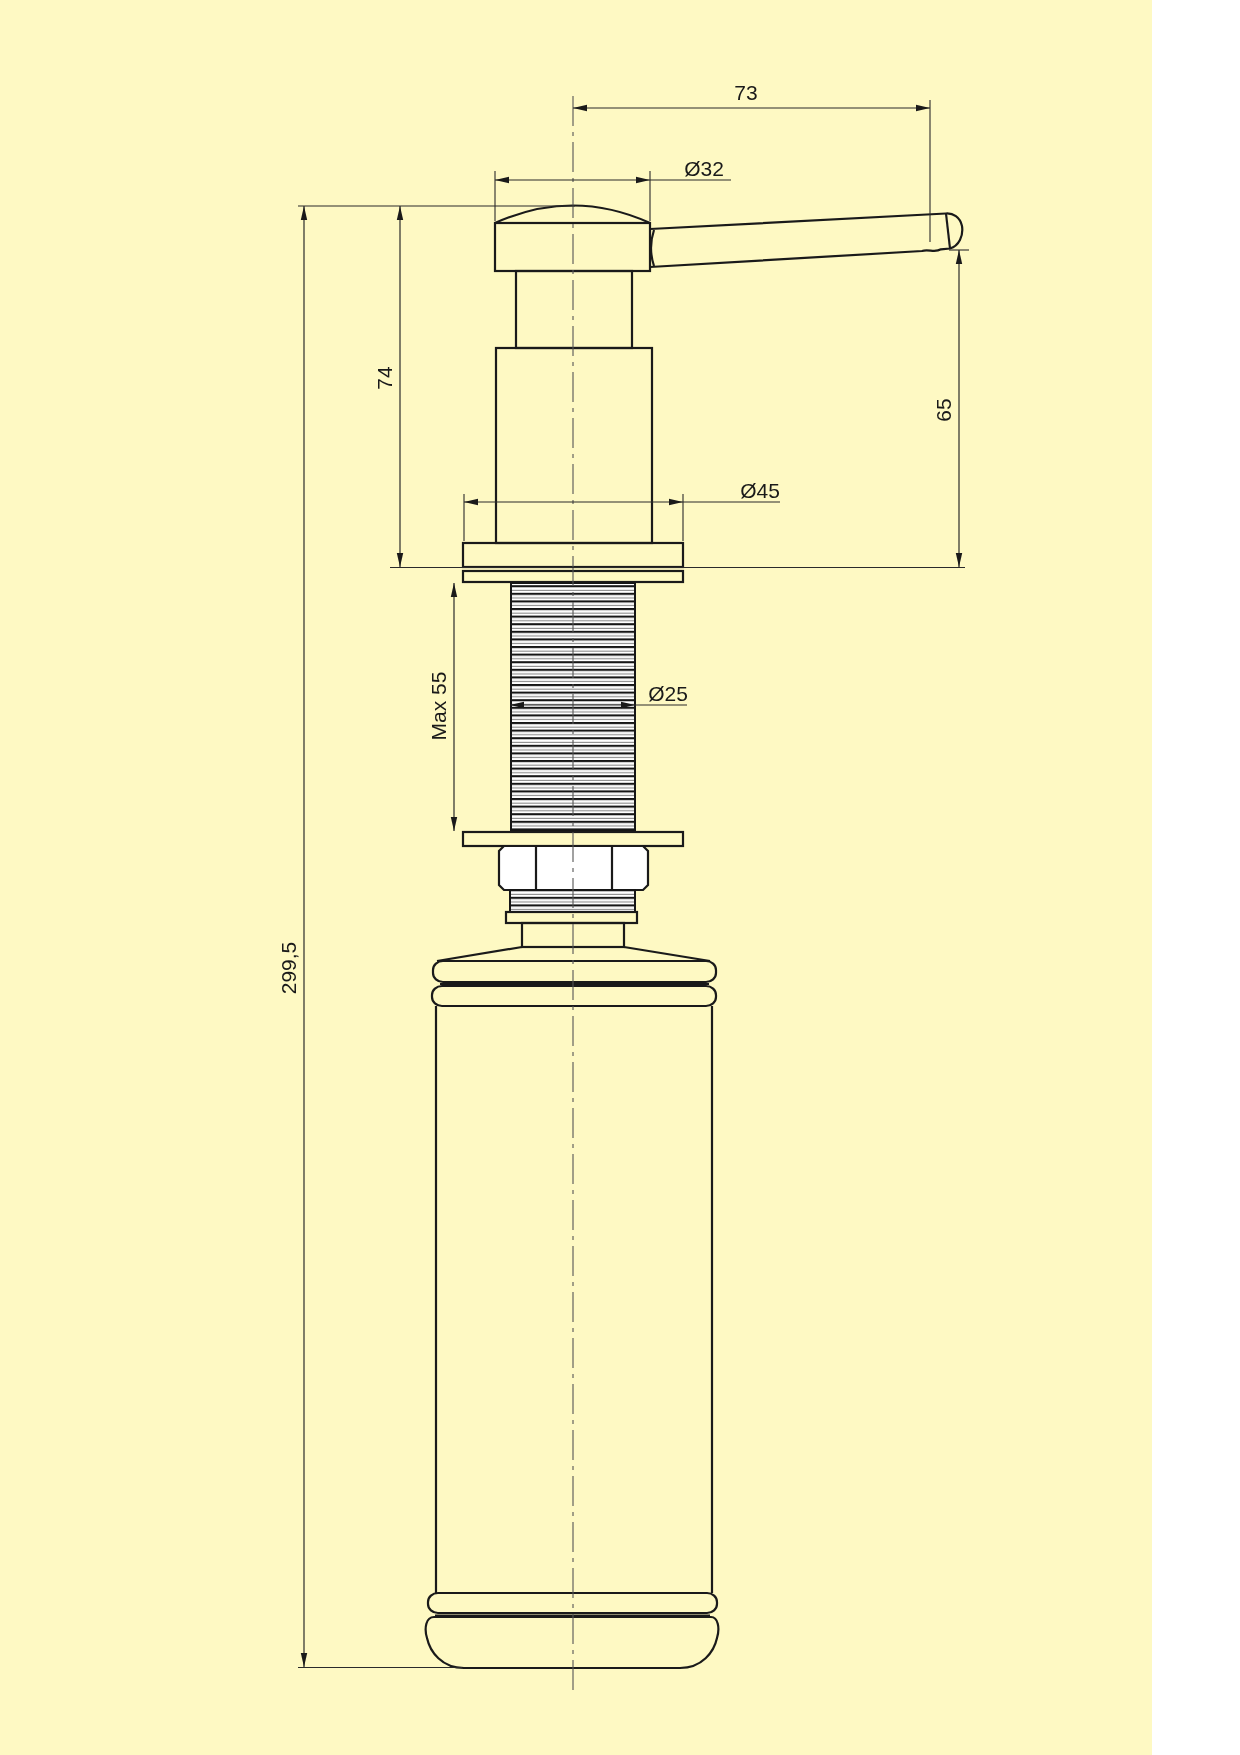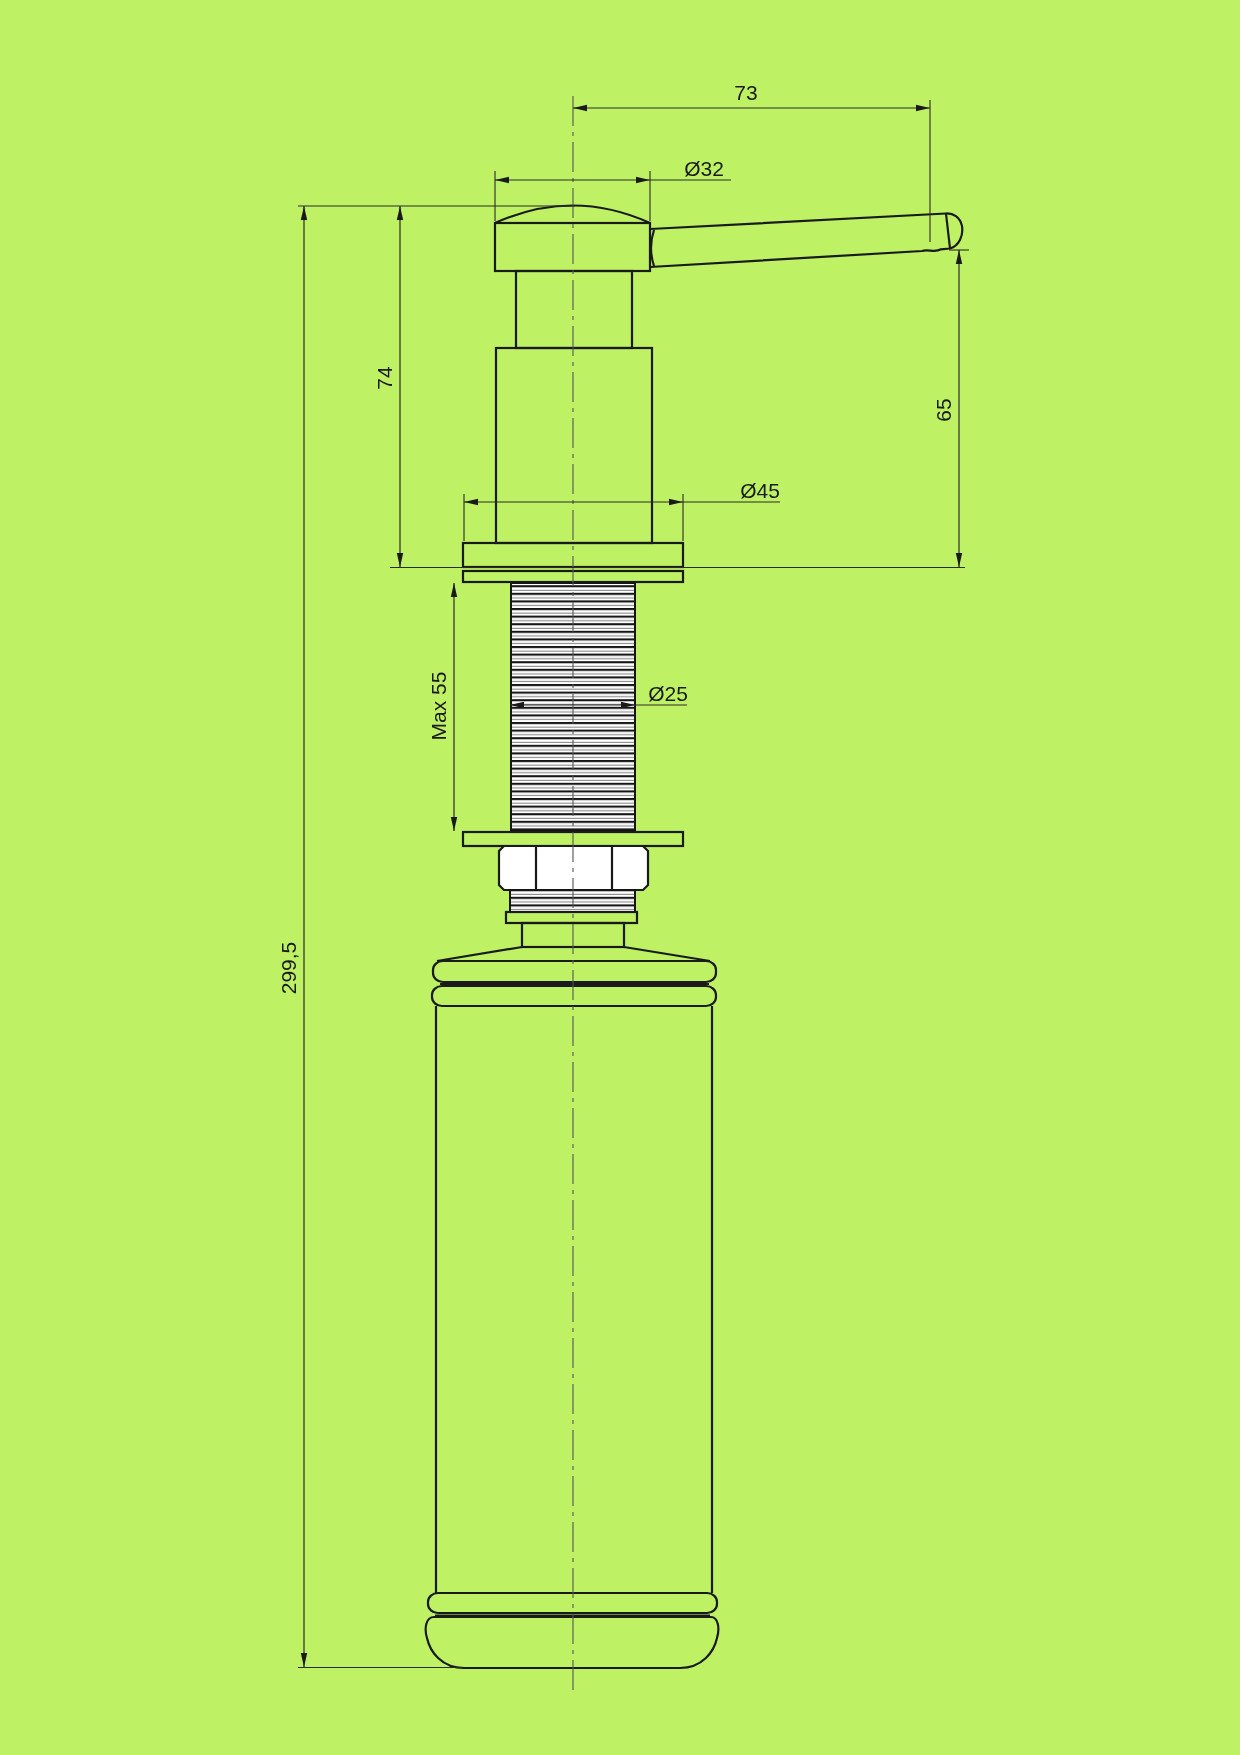--- a/index.html
+++ b/index.html
@@ -2,23 +2,23 @@
 <html><head>
 <meta charset="utf-8">
 <style>
   html, body {
     margin: 0;
     padding: 0;
     background: #ffffff;
   }
   .page {
     position: relative;
-    width: 1240px;
+    width: 1152px;
     height: 1755px;
-    background: #bef264;
+    background: #fef9c3;
     overflow: hidden;
   }
   svg text {
     font-family: "Liberation Sans", "DejaVu Sans", sans-serif;
     font-size: 21px;
     fill: #1a1a1a;
   }
   .obj { stroke: #1a1a1a; stroke-width: 2.2; fill: none; }
   .objfill { stroke: #1a1a1a; stroke-width: 2.2; fill: #ffffff; }
   .dim { stroke: #2a2a2a; stroke-width: 1.2; fill: none; }

